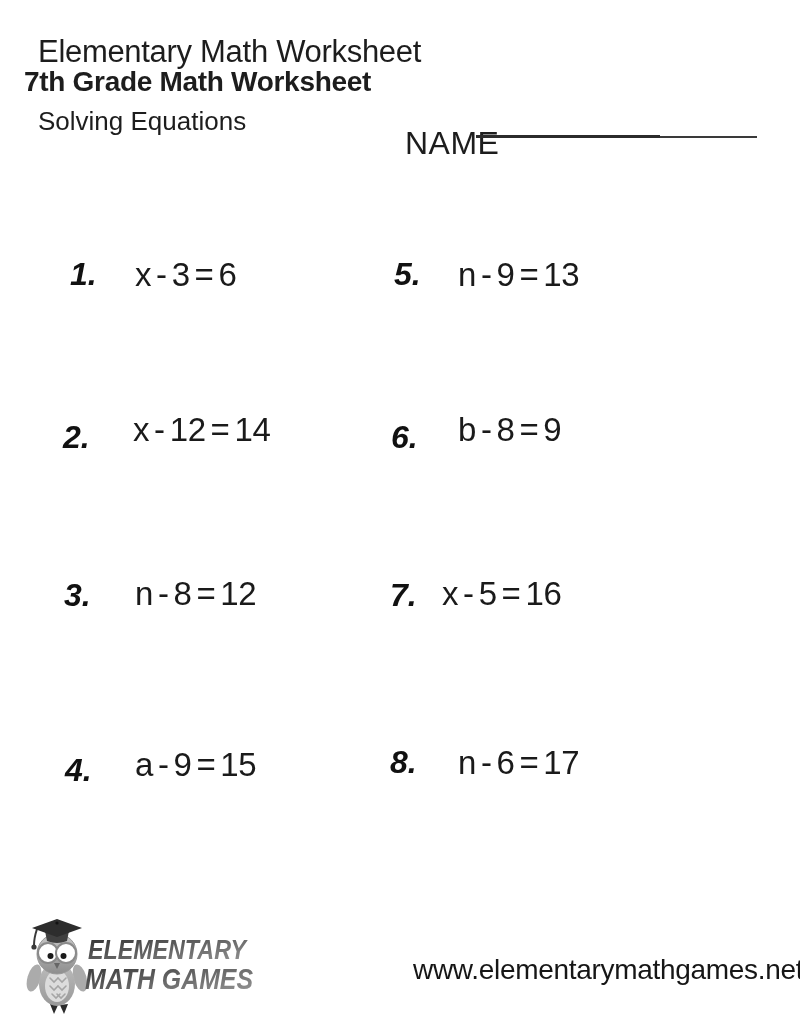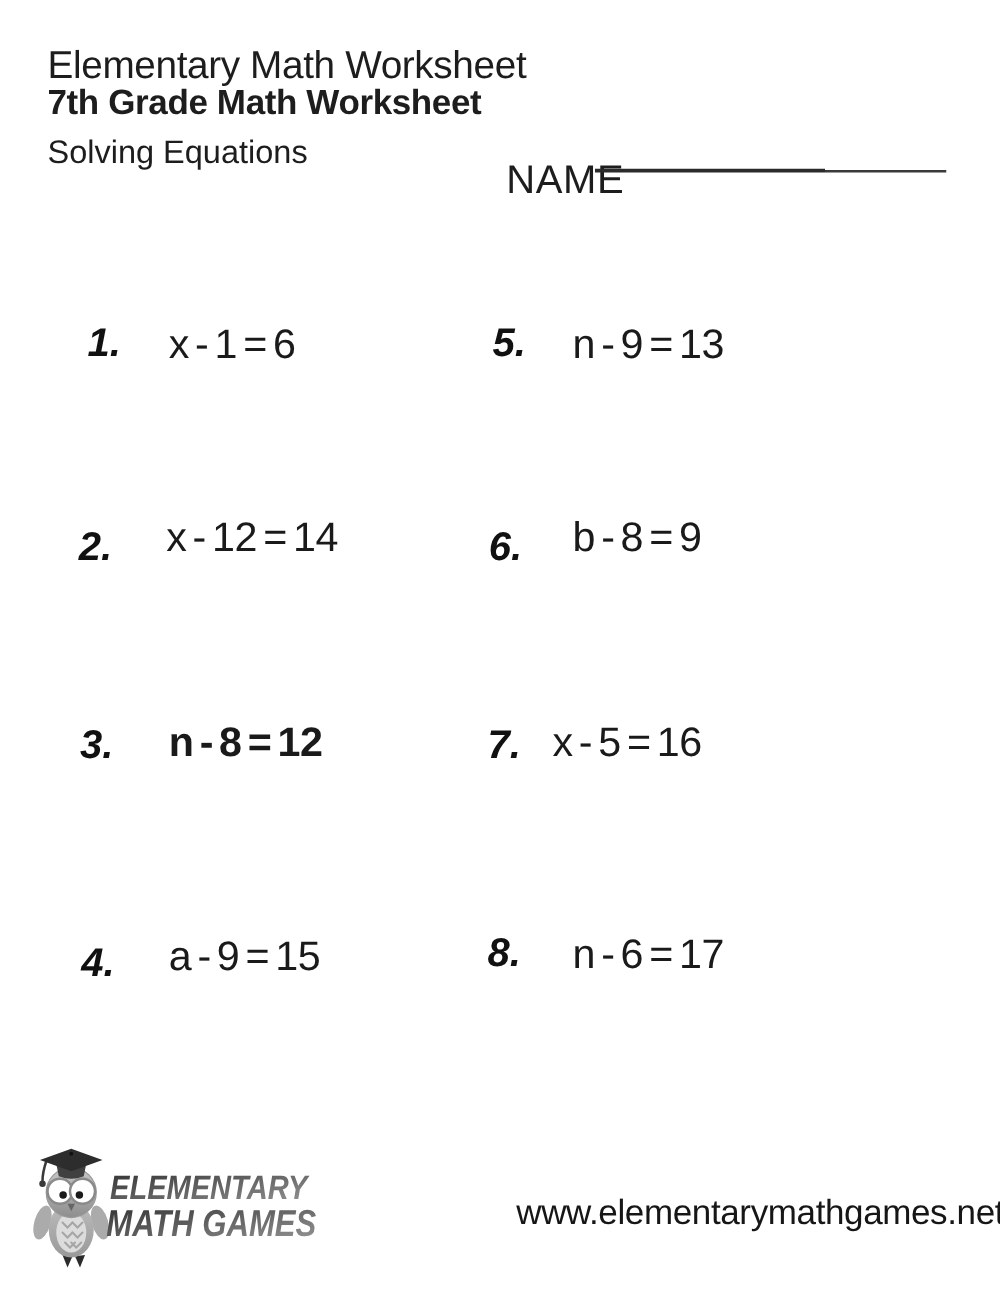--- a/index.html
+++ b/index.html
@@ -5,32 +5,32 @@
   html,body{margin:0;padding:0;}
   body{
     width:800px;height:1035px;background:#ffffff;
     font-family:"Liberation Sans", sans-serif;
     color:#1d1d1d;position:relative;overflow:hidden;
   }
   .abs{position:absolute;white-space:nowrap;line-height:1;}
 
   
   .title1{left:38px;top:36px;font-size:31px;letter-spacing:-0.3px;}
-  .title2{left:38px;top:68px;font-size:28px;font-weight:bold;letter-spacing:-0.3px;}
+  .title2{left:24px;top:68px;font-size:28px;font-weight:bold;letter-spacing:-0.3px;}
   .lesson{left:38px;top:108px;font-size:26px;}
   .name-label{left:405px;top:127px;font-size:32px;letter-spacing:0.5px;}
   .name-line-a{left:476px;top:135px;width:184px;height:3px;background:#2b2b2b;}
   .name-line-b{left:660px;top:136px;width:97px;height:2px;background:#3a3a3a;}
 
   
   .num{font-size:32px;font-weight:bold;font-style:italic;color:#111;}
   .eq{font-size:33px;color:#1a1a1a;word-spacing:-4px;letter-spacing:-0.3px;}
   .n1{left:70px;top:258px;}  .e1{left:135px;top:258px;}
   .n2{left:63px;top:421px;}  .e2{left:133px;top:413px;}
-  .n3{left:64px;top:579px;}  .e3{left:135px;top:577px;font-weight:bold;}
+  .n3{left:64px;top:579px;}  .e3{left:135px;top:577px;}
   .n4{left:65px;top:754px;}  .e4{left:135px;top:748px;text-align:right;}
   .n5{left:394px;top:258px;} .e5{left:458px;top:258px;}
   .n6{left:391px;top:421px;} .e6{left:458px;top:413px;}
   .n7{left:390px;top:579px;} .e7{left:442px;top:577px;}
   .n8{left:390px;top:746px;} .e8{left:458px;top:746px;text-align:right;}
 
   
   .logo-box{left:24px;top:914px;width:250px;height:104px;font-style:italic;}
   .site-url{left:413px;top:956px;font-size:28px;letter-spacing:-0.3px;color:#161616;}
 </style>
@@ -40,21 +40,21 @@
 <div>
 
   <div class="abs title1">Elementary Math Worksheet</div>
   <div class="abs title2">7th Grade Math Worksheet</div>
   <div class="abs lesson">Solving Equations</div>
   <div class="abs name-label">NAME</div>
   <div class="abs name-line-a"></div>
   <div class="abs name-line-b"></div>
 
   <span class="abs num n1">1.</span>
-  <span class="abs eq  e1">x - 1 = 6</span>
+  <span class="abs eq  e1">x - 3 = 6</span>
 
   <span class="abs num n2">2.</span>
   <span class="abs eq  e2">x - 12 = 14</span>
 
   <span class="abs num n3">3.</span>
   <span class="abs eq  e3">n - 8 = 12</span>
 
   <span class="abs num n4">4.</span>
   <span class="abs eq  e4">a - 9 = 15</span>
 

